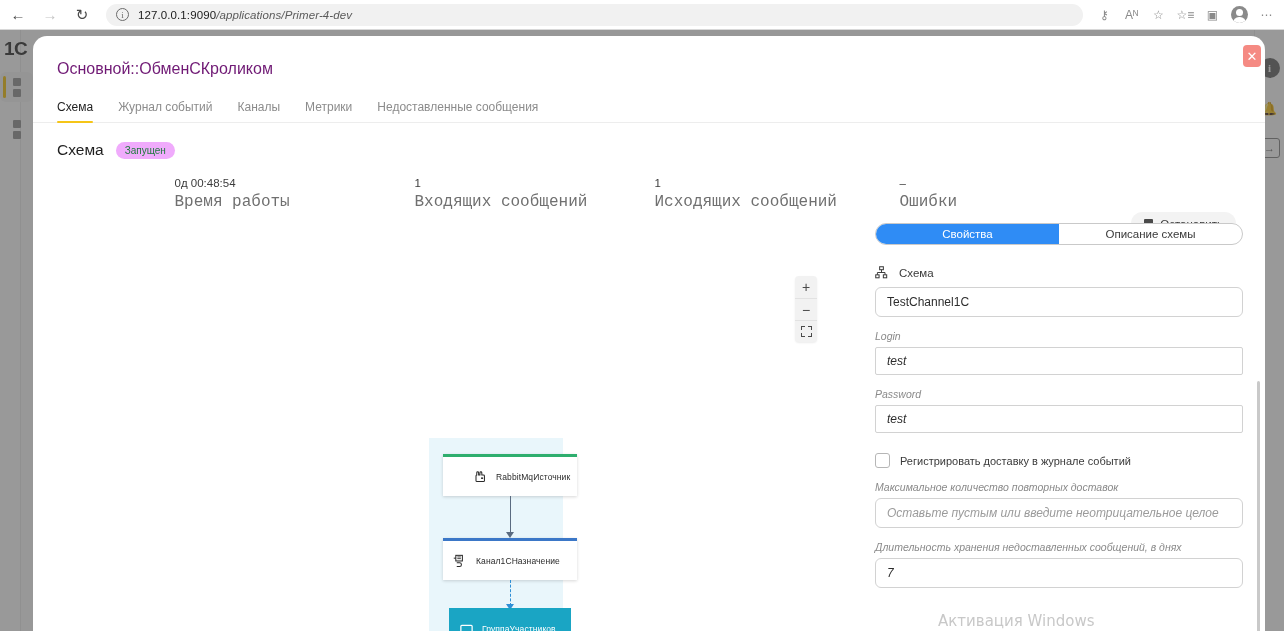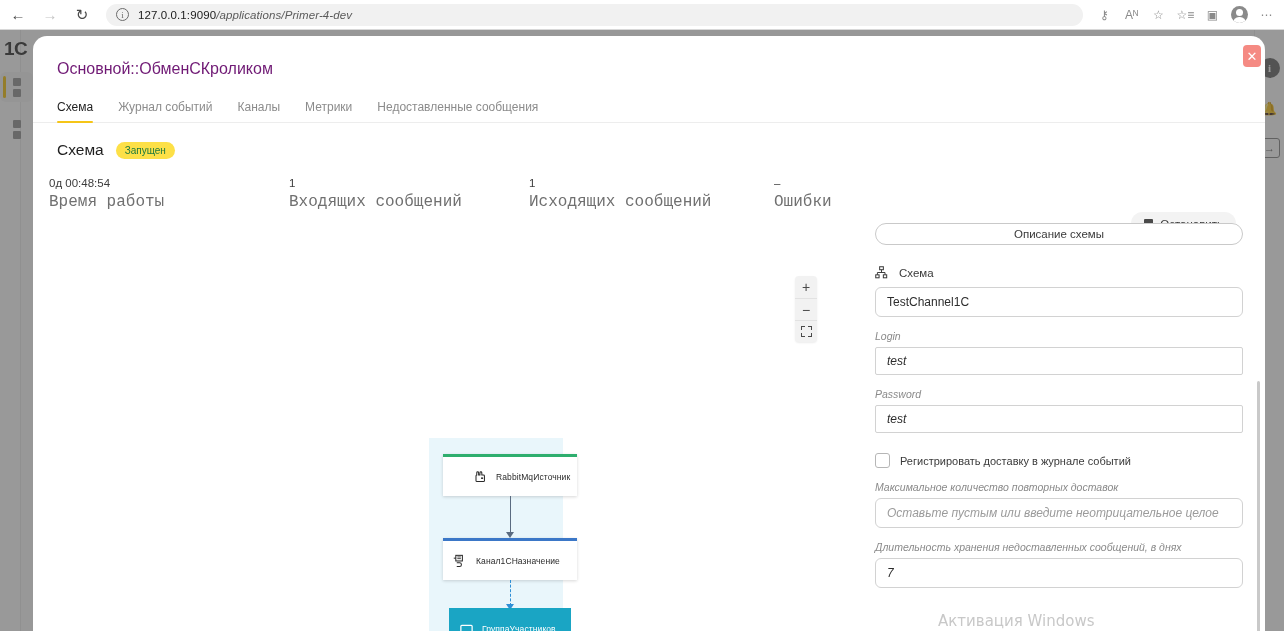--- a/index.html
+++ b/index.html
@@ -192,21 +192,21 @@
 
   
   .section-head {
     display: flex; align-items: center;
     padding: 18px 0 0 24px;
     gap: 12px;
   }
   .section-title { font-size: 15.5px; color: #1f1f1f; }
   .badge {
     font-size: 10px; color: #1f7a3d;
-    background: #fde047;
+    background: #f0abfc;
     border-radius: 10px;
     padding: 3px 9px;
   }
   #stop-button {
     position: absolute;
     right: 29px; top: 141px;
     height: 23px;
     background: #f3f3f3;
     border-radius: 12px;
     display: flex; align-items: center; gap: 7px;
@@ -214,20 +214,21 @@
     font-size: 11.5px; color: #3a3a3a; margin-top: 35px;
   }
   .stop-square {
     width: 9px; height: 9px; background: #4a4a4a; border-radius: 1px;
   }
 
   
   .stats {
     display: flex;
     padding: 18px 0 0 16px;
+    justify-content: center;
   }
   .stat { width: 240px; }
   .stat.wide { width: 245px; }
   .stat-val { font-size: 11.5px; color: #3c3c3c; margin-bottom: 4px; }
   .stat-lbl { font-size: 16px; color: #707070; font-family: Liberation Mono, monospace; }
 
   
   #canvas-area {
     position: absolute;
     left: 0; top: 215px;
@@ -548,20 +549,21 @@
         </span>
         <span class="nlabel">ГруппаУчастников</span>
       </div>
 
     </div>
   </div>
 
   <div id="props-panel">
 
     <div id="seg-control">
+      <div class="seg active">Свойства</div>
       <div class="seg">Описание схемы</div>
     </div>
 
     <div class="prop-head">
       <span class="schema-icon">
         <svg viewBox="0 0 14 14" width="13" height="13">
           <rect x="5" y="0.8" width="4" height="3.2" fill="none" stroke="#3a3a3a" stroke-width="1.1"></rect>
           <rect x="0.8" y="9.5" width="3.6" height="3.2" fill="none" stroke="#3a3a3a" stroke-width="1.1"></rect>
           <rect x="9" y="9.5" width="3.6" height="3.2" fill="none" stroke="#3a3a3a" stroke-width="1.1"></rect>
           <path d="M7 4 V7 M2.6 7 H10.8 M2.6 7 V9.5 M10.8 7 V9.5" stroke="#3a3a3a" stroke-width="1.05" fill="none"></path>

